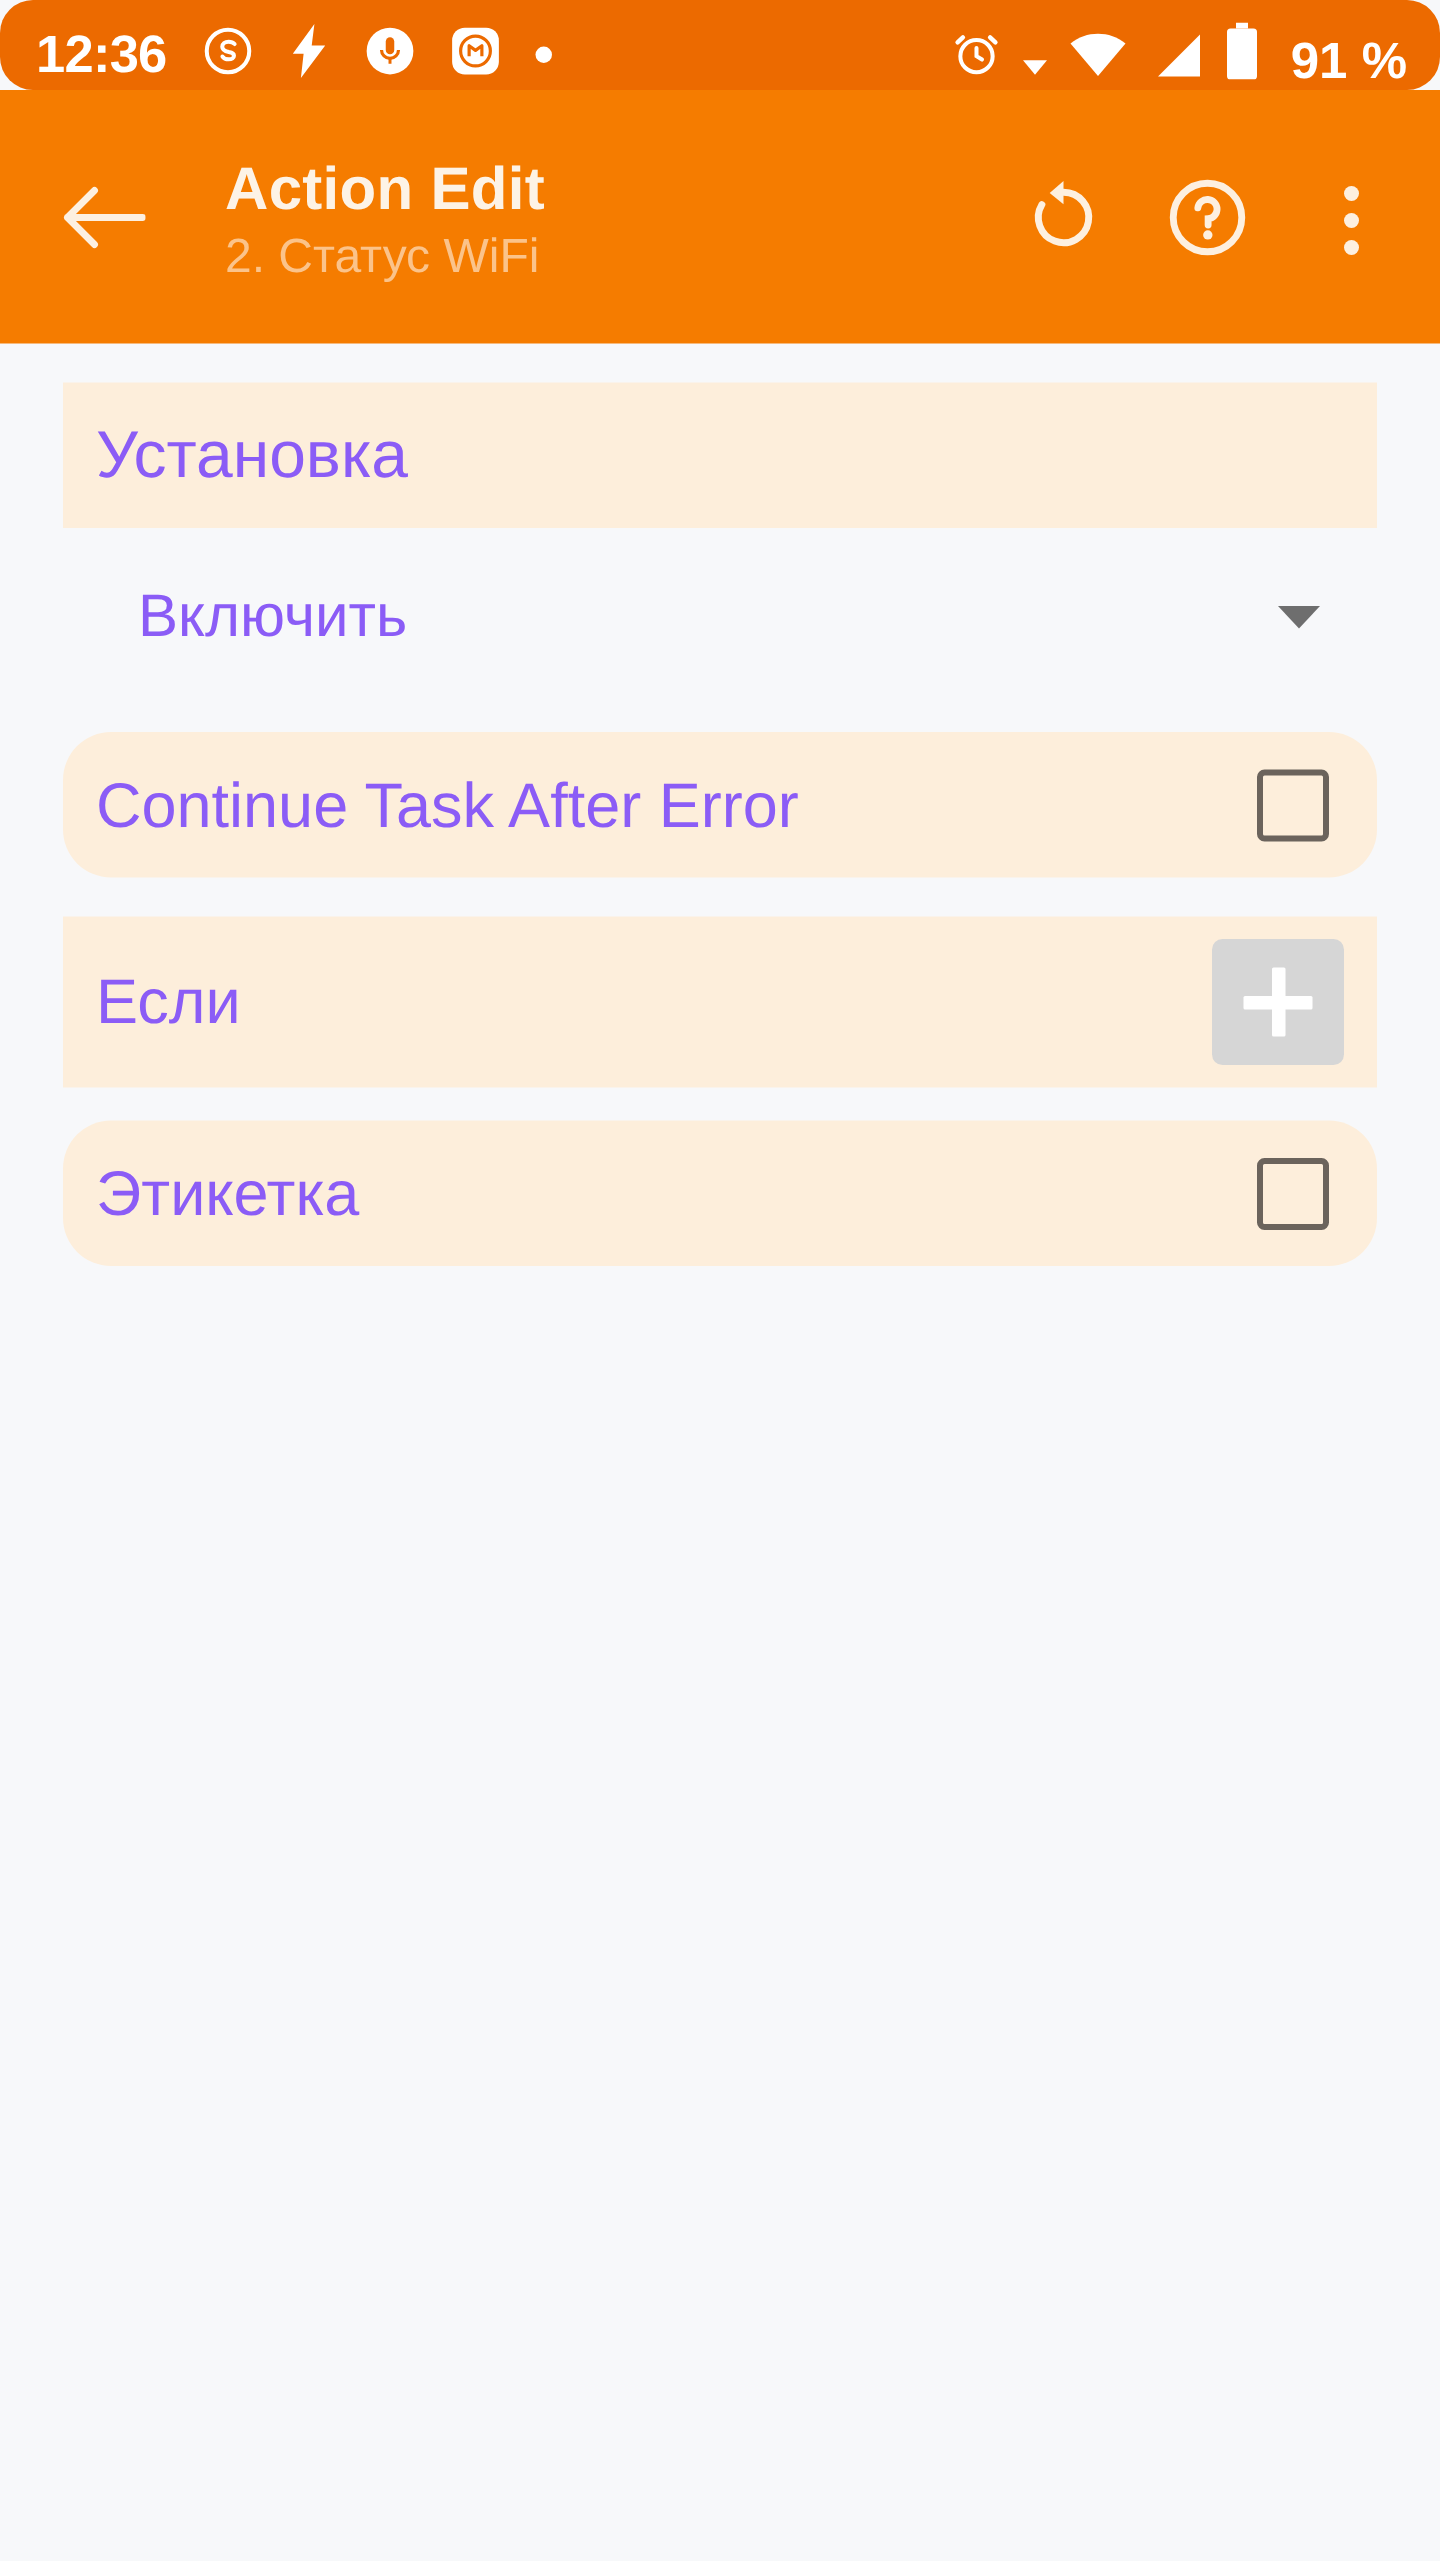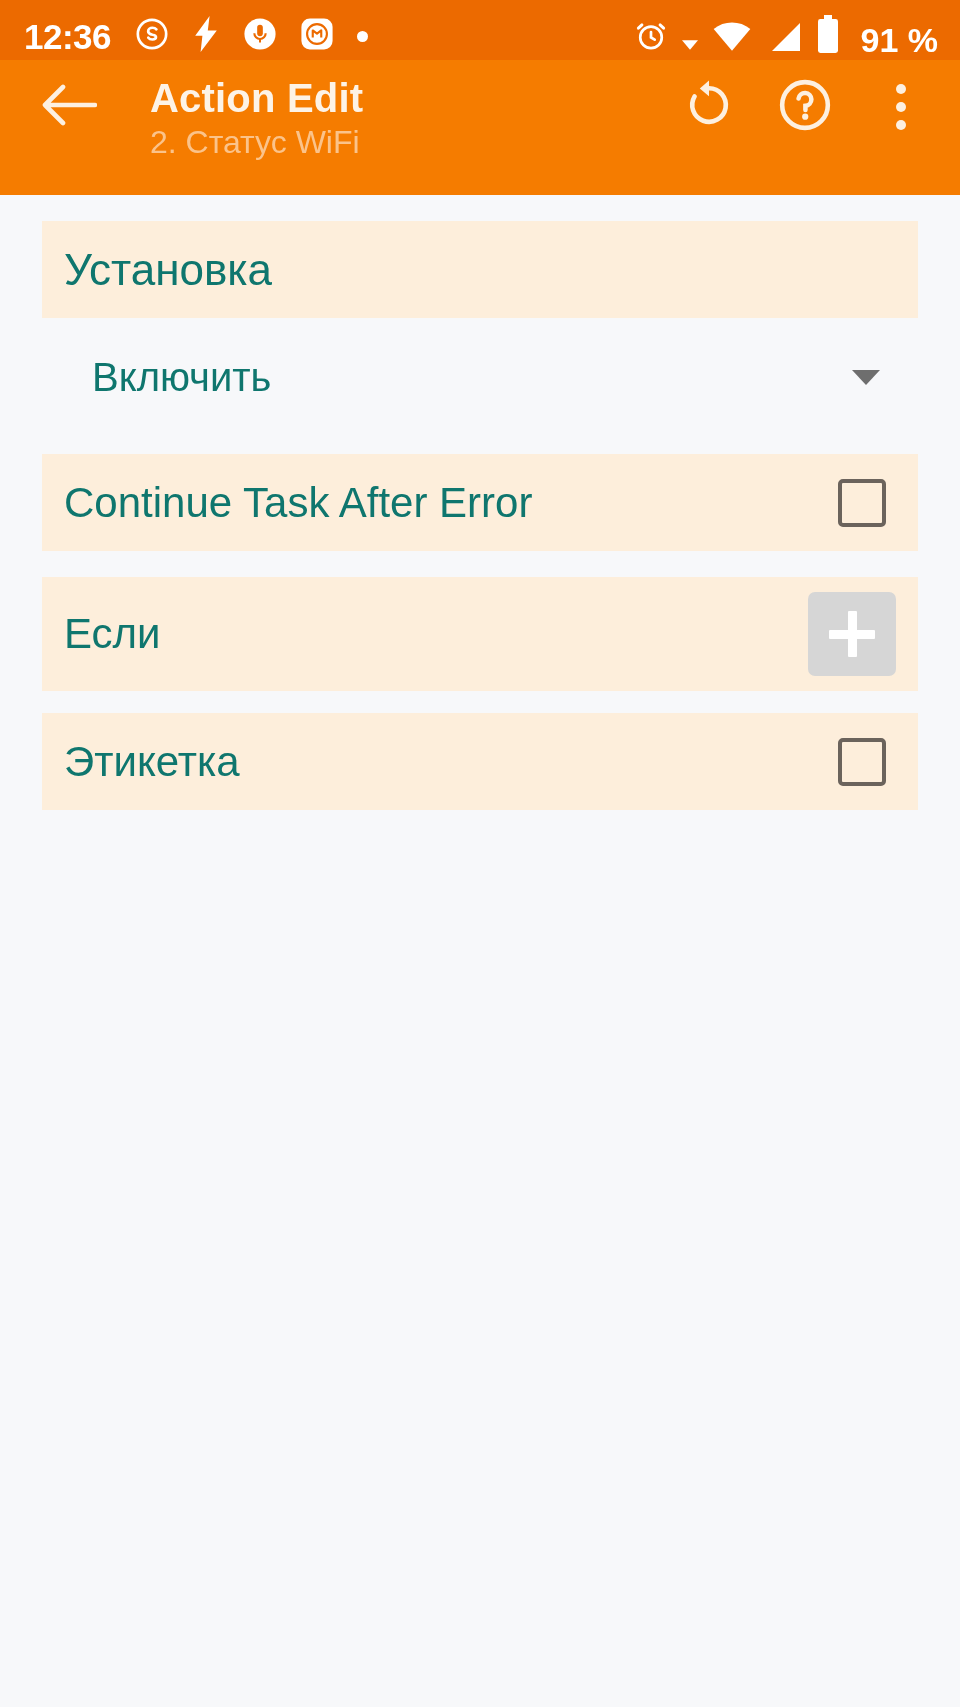--- a/index.html
+++ b/index.html
@@ -10,20 +10,21 @@
     overflow:hidden;
   }
 
   
   .status-bar{
     height:60px; width:100%;
     background:#EC6A00;
     display:flex; align-items:center;
     padding:12px 22px 0 24px;
     color:#FFFFFF;
+    border-radius:22px;
   }
   .status-clock{
     font-size:35px; font-weight:700; letter-spacing:-0.5px;
     line-height:1;
   }
   .status-left-icons{
     display:flex; align-items:center; gap:23px; margin-left:24px;
   }
   .status-spacer{ flex:1; }
   .status-right-icons{
@@ -33,24 +34,24 @@
   .battery-pct{
     font-size:34px; font-weight:700; margin-left:7px; line-height:1;
     white-space:pre;
   }
   .dot-ico{
     width:11px; height:11px; border-radius:50%; background:#fff;
   }
 
   
   .app-bar{
-    height:135px; width:100%;
+    height:169px; width:100%;
     background:#F57C00;
-    display:flex; align-items:flex-start;
-    padding:16px 20px 0 38px;
+    display:flex; align-items:center;
+    padding:5px 20px 0 38px;
     position:relative;
   }
   .back-btn{
     width:62px; height:62px;
     display:flex; align-items:center; justify-content:center;
     flex:0 0 auto;
   }
   .titles{
     margin-left:50px;
     display:flex; flex-direction:column; justify-content:center;
@@ -94,21 +95,21 @@
     display:flex; align-items:center;
     padding:0 24px 0 22px;
     position:relative;
   }
   .row.plain{
     background:transparent;
     margin:0 42px;
     padding:0 24px 0 50px;
   }
   .row-label{
-    font-size:42px; color:#0f766e; font-weight:400;
+    font-size:42px; color:#8b5cf6; font-weight:400;
     line-height:1; flex:1 1 auto;
     white-space:nowrap; overflow:hidden; text-overflow:ellipsis;
   }
 
   
   .row-header{ height:97px; }
   .row-header .row-label{ font-size:44px; }
 
   
   .spinner-row{ height:118px; }
@@ -116,21 +117,21 @@
   .caret{
     width:0; height:0;
     border-left:14px solid transparent;
     border-right:14px solid transparent;
     border-top:15px solid #6E6E6E;
     margin-right:14px;
     flex:0 0 auto;
   }
 
   
-  .row-check{ height:97px; }
+  .row-check{ height:97px;border-radius:32px; }
   .checkbox{
     width:48px; height:48px;
     border:4px solid #6B635C;
     border-radius:5px;
     background:transparent;
     flex:0 0 auto;
     margin-right:8px;
   }
 
   

